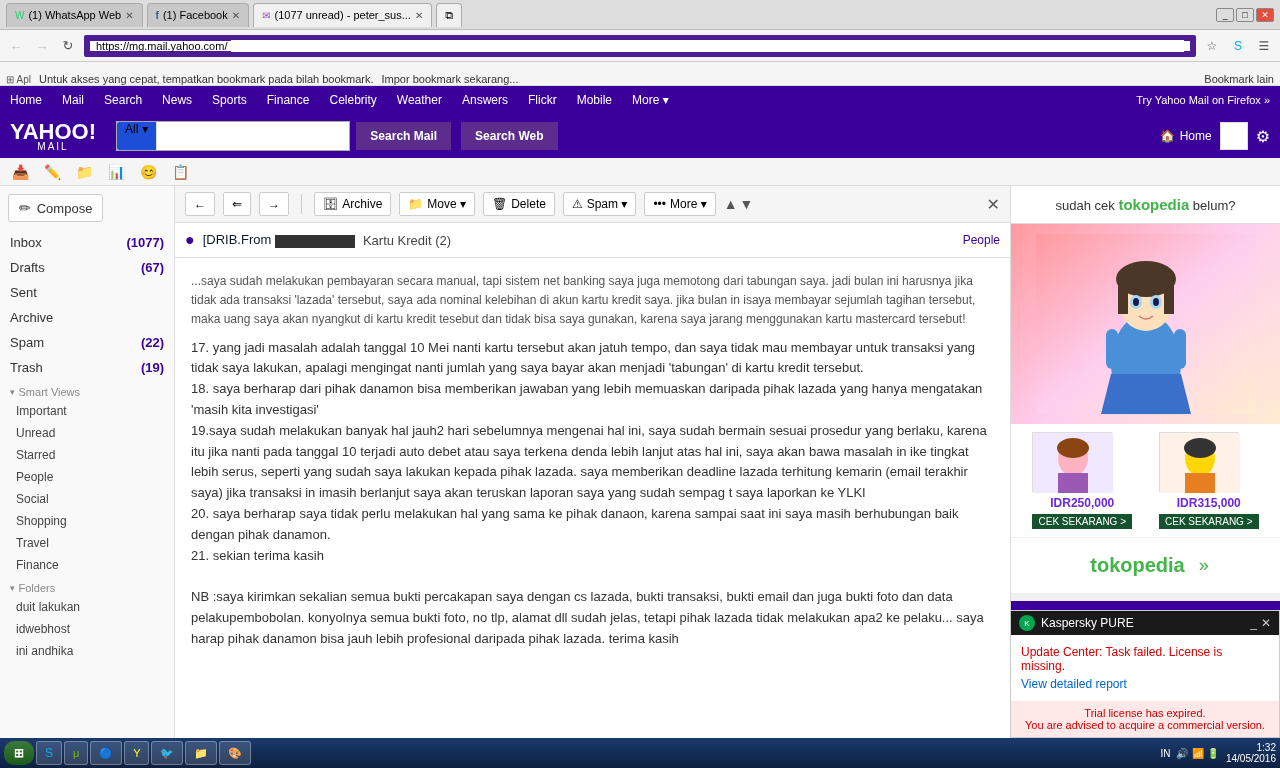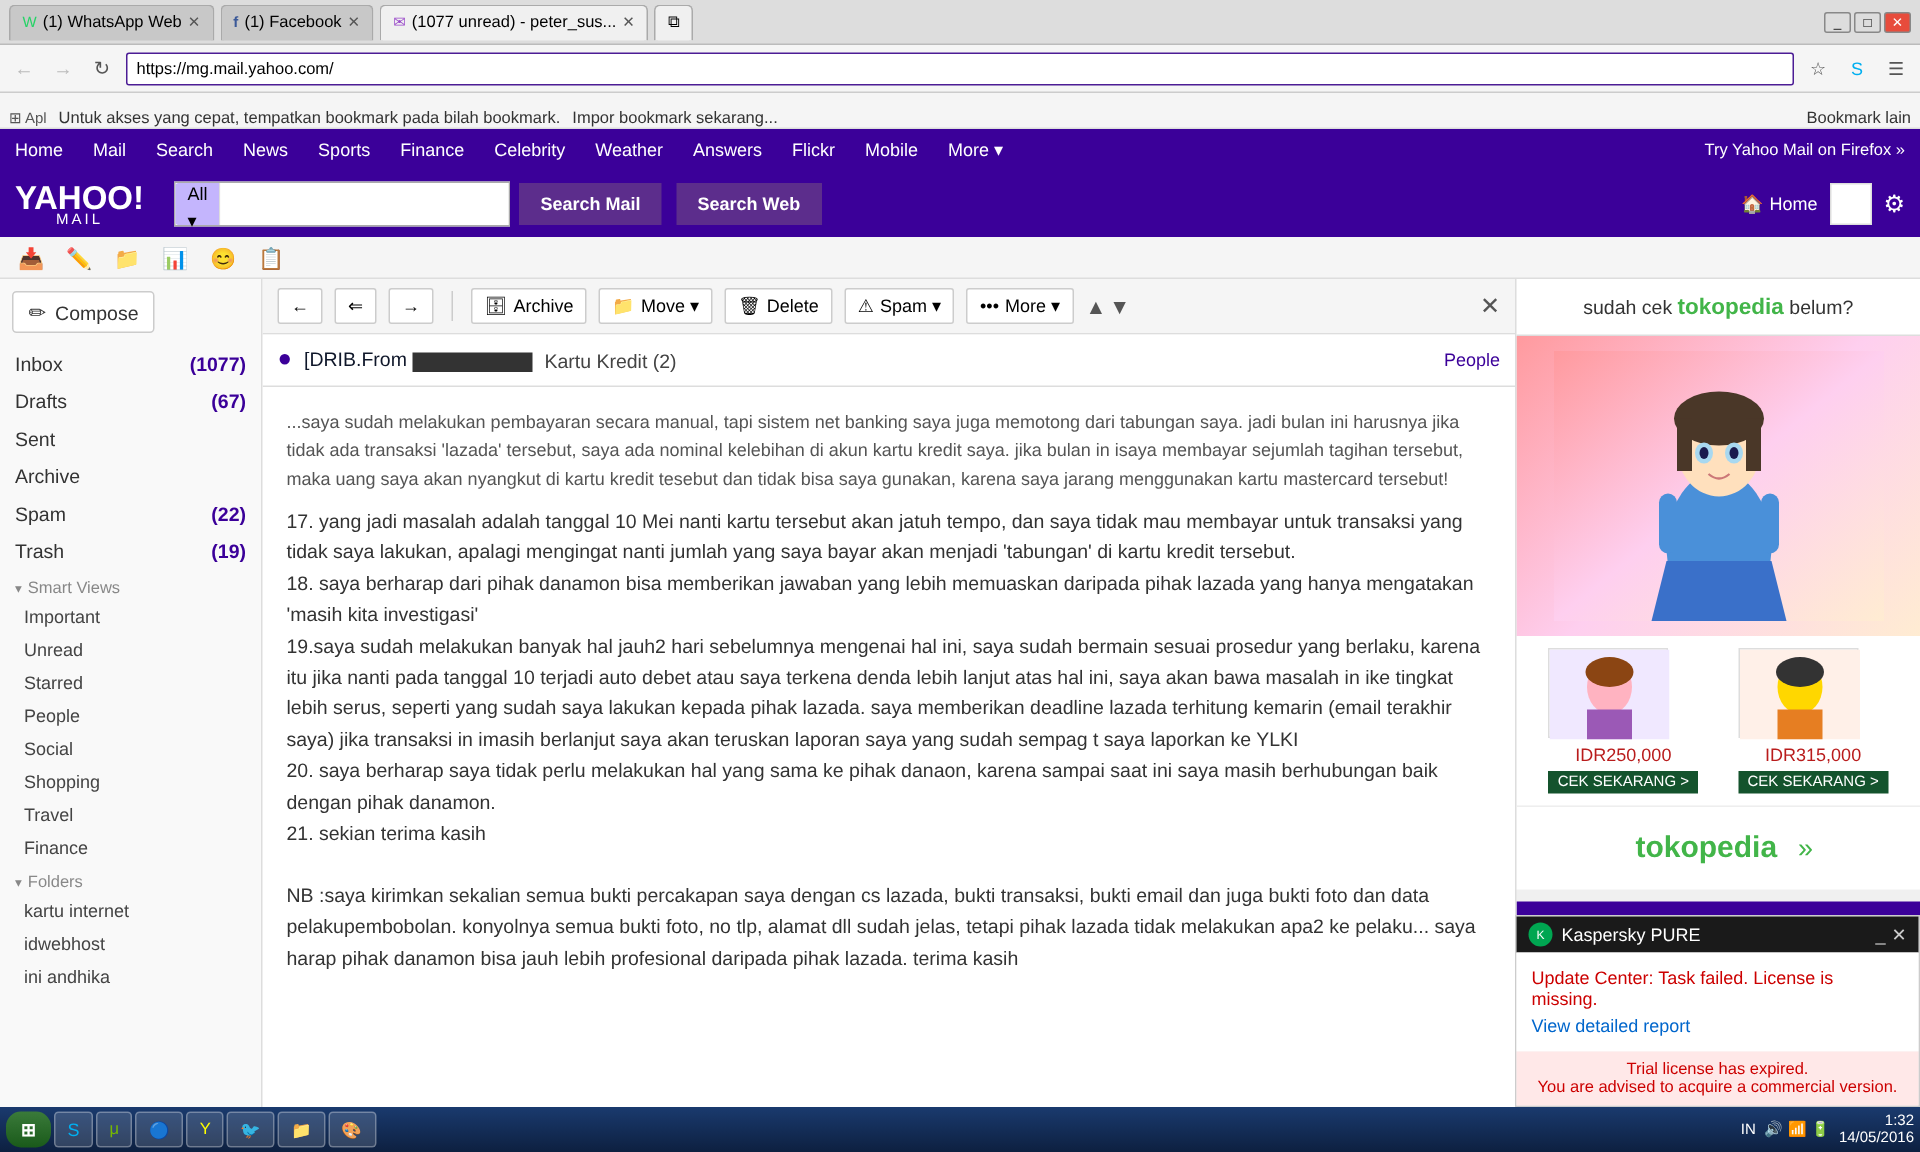--- a/index.html
+++ b/index.html
@@ -9,40 +9,40 @@
     .browser-top { background: #ddd; height: 30px; display: flex; align-items: center; padding: 0 6px; gap: 4px; border-bottom: 1px solid #bbb; }
     .tab { display: flex; align-items: center; height: 24px; padding: 0 8px; background: #c8c8c8; border: 1px solid #aaa; border-bottom: none; border-radius: 4px 4px 0 0; font-size: 11px; gap: 4px; max-width: 200px; white-space: nowrap; overflow: hidden; }
     .tab.active { background: #f0f0f0; }
     .tab-close { font-size: 10px; cursor: pointer; color: #555; }
     .window-controls { margin-left: auto; display: flex; gap: 2px; }
     .win-btn { width: 18px; height: 14px; border: 1px solid #888; border-radius: 2px; display: flex; align-items: center; justify-content: center; font-size: 9px; cursor: pointer; background: #ddd; }
 
     .browser-bar { background: #f5f5f5; height: 32px; display: flex; align-items: center; padding: 0 6px; gap: 6px; border-bottom: 1px solid #ccc; }
     .nav-btn { width: 20px; height: 20px; display: flex; align-items: center; justify-content: center; font-size: 13px; cursor: pointer; color: #555; }
     .nav-btn.disabled { color: #bbb; }
-    .address-bar { flex: 1; height: 22px; border: 1px solid #4c1d95; border-radius: 2px; padding: 0 6px; font-size: 11px; background: white; display: flex; align-items: center; gap: 4px; }
+    .address-bar { flex: 1; height: 22px; border: 6px solid #4c1d95; border-radius: 2px; padding: 0 6px; font-size: 11px; background: white; display: flex; align-items: center; gap: 4px; }
     .address-bar input { border: none; outline: none; flex: 1; font-size: 11px; }
     .browser-action-btn { width: 20px; height: 20px; display: flex; align-items: center; justify-content: center; font-size: 12px; cursor: pointer; color: #555; }
 
     .bookmark-bar { background: #f5f5f5; height: 24px; display: flex; align-items: flex-end; padding: 0 6px; border-bottom: 1px solid #ddd; font-size: 11px; gap: 8px; }
     .bookmark-bar span { color: #333; }
     .bookmark-link { color: #0066cc; cursor: pointer; text-decoration: none; }
     .bookmark-folder { margin-left: auto; font-size: 11px; color: #333; }
 
     
     .yahoo-nav { background: #3b0099; height: 28px; display: flex; align-items: center; padding: 0 10px; gap: 20px; }
     .yahoo-nav a { color: white; font-size: 12px; text-decoration: none; cursor: pointer; }
     .yahoo-nav-right { margin-left: auto; color: white; font-size: 11px; cursor: pointer; }
 
     
     .yahoo-header { background: #3b0099; display: flex; align-items: center; padding: 4px 10px; height: 44px; }
     .yahoo-logo { color: white; font-size: 22px; font-weight: bold; font-family: 'Arial Black', Arial; line-height: 1; }
     .yahoo-logo-sub { color: white; font-size: 10px; display: block; text-align: center; letter-spacing: 2px; margin-top: -2px; }
     .search-area { margin-left: 20px; display: flex; align-items: center; gap: 6px; flex: 1; max-width: 700px; }
-    .search-type { display: flex; align-items: flex-start; background: #c4b5fd; height: 28px; padding: 0 8px; border-radius: 2px 0 0 2px; font-size: 12px; gap: 4px; cursor: pointer; border-right: 1px solid #ddd; flex-direction: column; }
+    .search-type { display: flex; align-items: flex-start; background: #1d4ed8; height: 28px; padding: 0 8px; border-radius: 2px 0 0 2px; font-size: 12px; gap: 4px; cursor: pointer; border-right: 1px solid #ddd; }
     .search-input-wrap { flex: 1; }
     .search-input-wrap input { width: 100%; height: 28px; border: none; outline: none; padding: 0 8px; font-size: 13px; }
     .search-btn { background: #5C2D8C; color: white; border: none; padding: 0 14px; height: 28px; cursor: pointer; font-size: 12px; font-weight: bold; border-radius: 0; }
     .search-web-btn { background: #5C2D8C; color: white; border: none; padding: 0 14px; height: 28px; cursor: pointer; font-size: 12px; font-weight: bold; margin-left: 4px; border-radius: 0; }
     .header-right { margin-left: auto; display: flex; align-items: center; gap: 8px; }
     .header-home { color: white; display: flex; align-items: center; gap: 4px; font-size: 12px; cursor: pointer; }
     .header-avatar { width: 28px; height: 28px; background: white; border: 1px solid #ddd; }
     .header-gear { color: white; font-size: 16px; cursor: pointer; }
 
     
@@ -76,21 +76,21 @@
     .email-from { color: #0f172a; }
     .email-subject-text { color: #444; }
     .people-btn { margin-left: auto; color: #3b0099; font-size: 12px; cursor: pointer; text-decoration: none; }
 
     .email-body { flex: 1; overflow-y: auto; padding: 14px 16px; background: white; font-size: 13px; line-height: 1.6; color: #333; }
 
     
     .ad-area { width: 270px; background: #f0f0f0; border-left: 1px solid #ddd; display: flex; flex-direction: column; overflow: hidden; flex-shrink: 0; }
     .ad-top { background: white; padding: 10px; text-align: center; font-size: 13px; color: #333; border-bottom: 1px solid #ddd; }
     .ad-top .tokopedia { color: #42b549; font-weight: bold; font-size: 15px; }
-    .ad-price { color: #b91c1c; font-weight: normal; font-size: 12px; margin-top: 4px; }
+    .ad-price { color: #6d28d9; font-weight: bold; font-size: 12px; margin-top: 4px; }
     .tokopedia-logo { font-size: 20px; font-weight: bold; color: #42b549; text-align: center; padding: 8px; }
     .toko-arrow { font-size: 18px; color: #42b549; }
     .ad-image-placeholder { background: linear-gradient(135deg, #ff9a9e, #fecfef, #ffecd2); height: 200px; position: relative; overflow: hidden; }
 
     
     .kaspersky-panel { position: absolute; bottom: 30px; right: 0; width: 270px; background: #f5f5f5; border: 1px solid #ccc; z-index: 100; }
     .kaspersky-header { background: #1a1a1a; color: white; padding: 4px 8px; display: flex; align-items: center; justify-content: space-between; font-size: 12px; }
     .kaspersky-logo { display: flex; align-items: center; gap: 6px; }
     .kaspersky-logo-icon { width: 16px; height: 16px; background: #00a651; border-radius: 50%; display: flex; align-items: center; justify-content: center; font-size: 8px; color: white; }
     .kaspersky-controls { display: flex; gap: 4px; }
@@ -276,21 +276,21 @@
     </div>
     <div class="sidebar-sub">
       <span>Finance</span>
     </div>
 
     <div class="sidebar-section">
       <span class="arrow">▾</span>
       <span>Folders</span>
     </div>
     <div class="sidebar-sub">
-      <span>kartu internet</span>
+      <span>duit lakukan</span>
     </div>
     <div class="sidebar-sub">
       <span>idwebhost</span>
     </div>
     <div class="sidebar-sub">
       <span>ini andhika</span>
     </div>
   </div>
 
   <div class="email-area">

